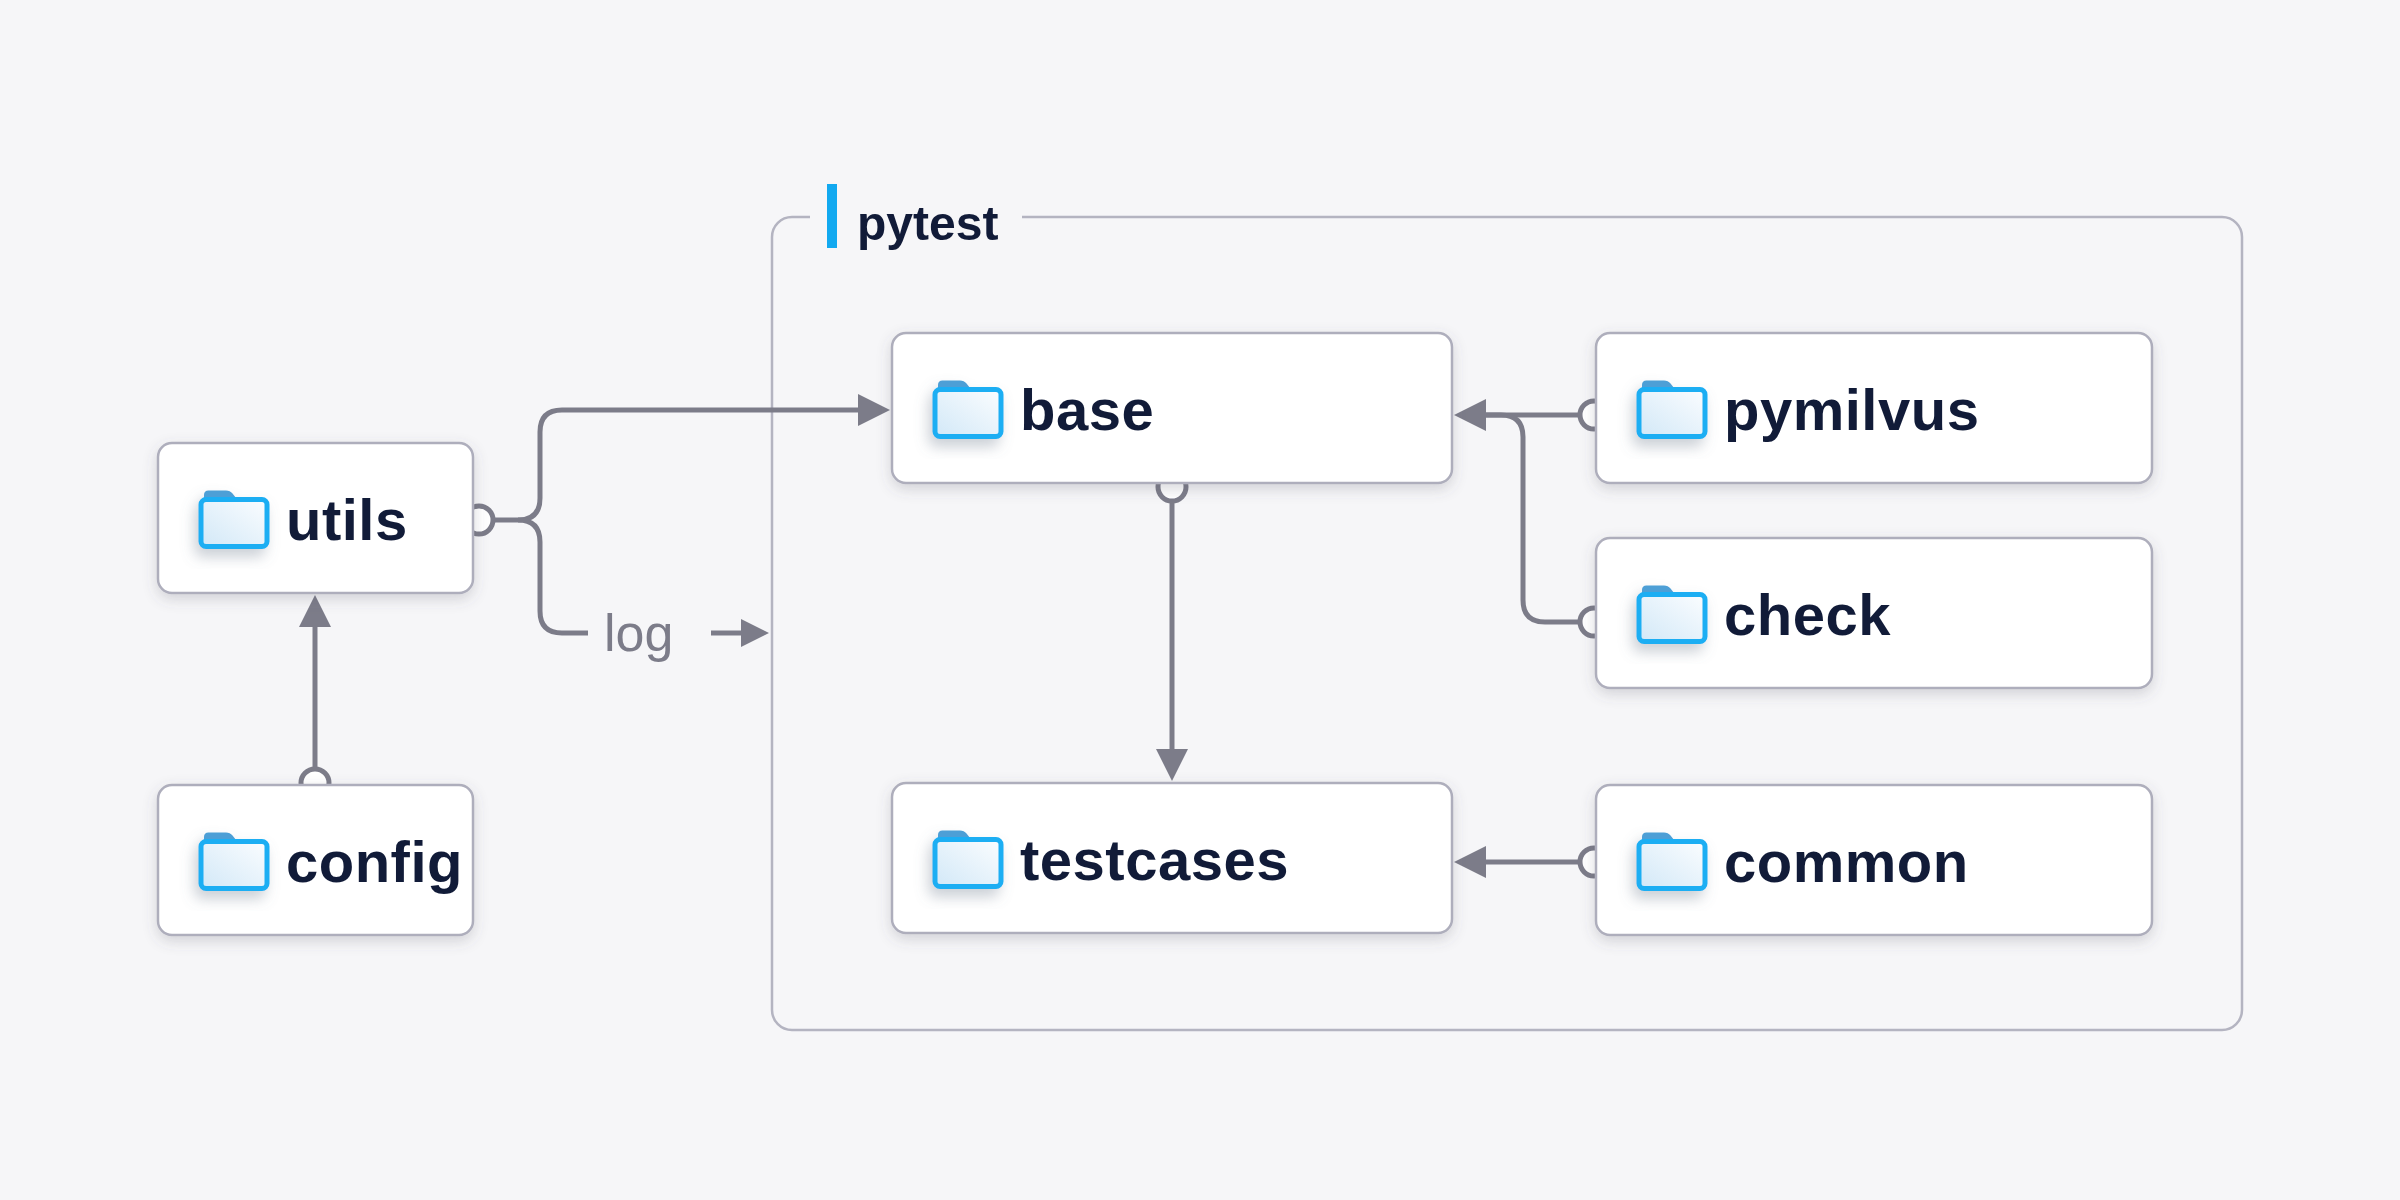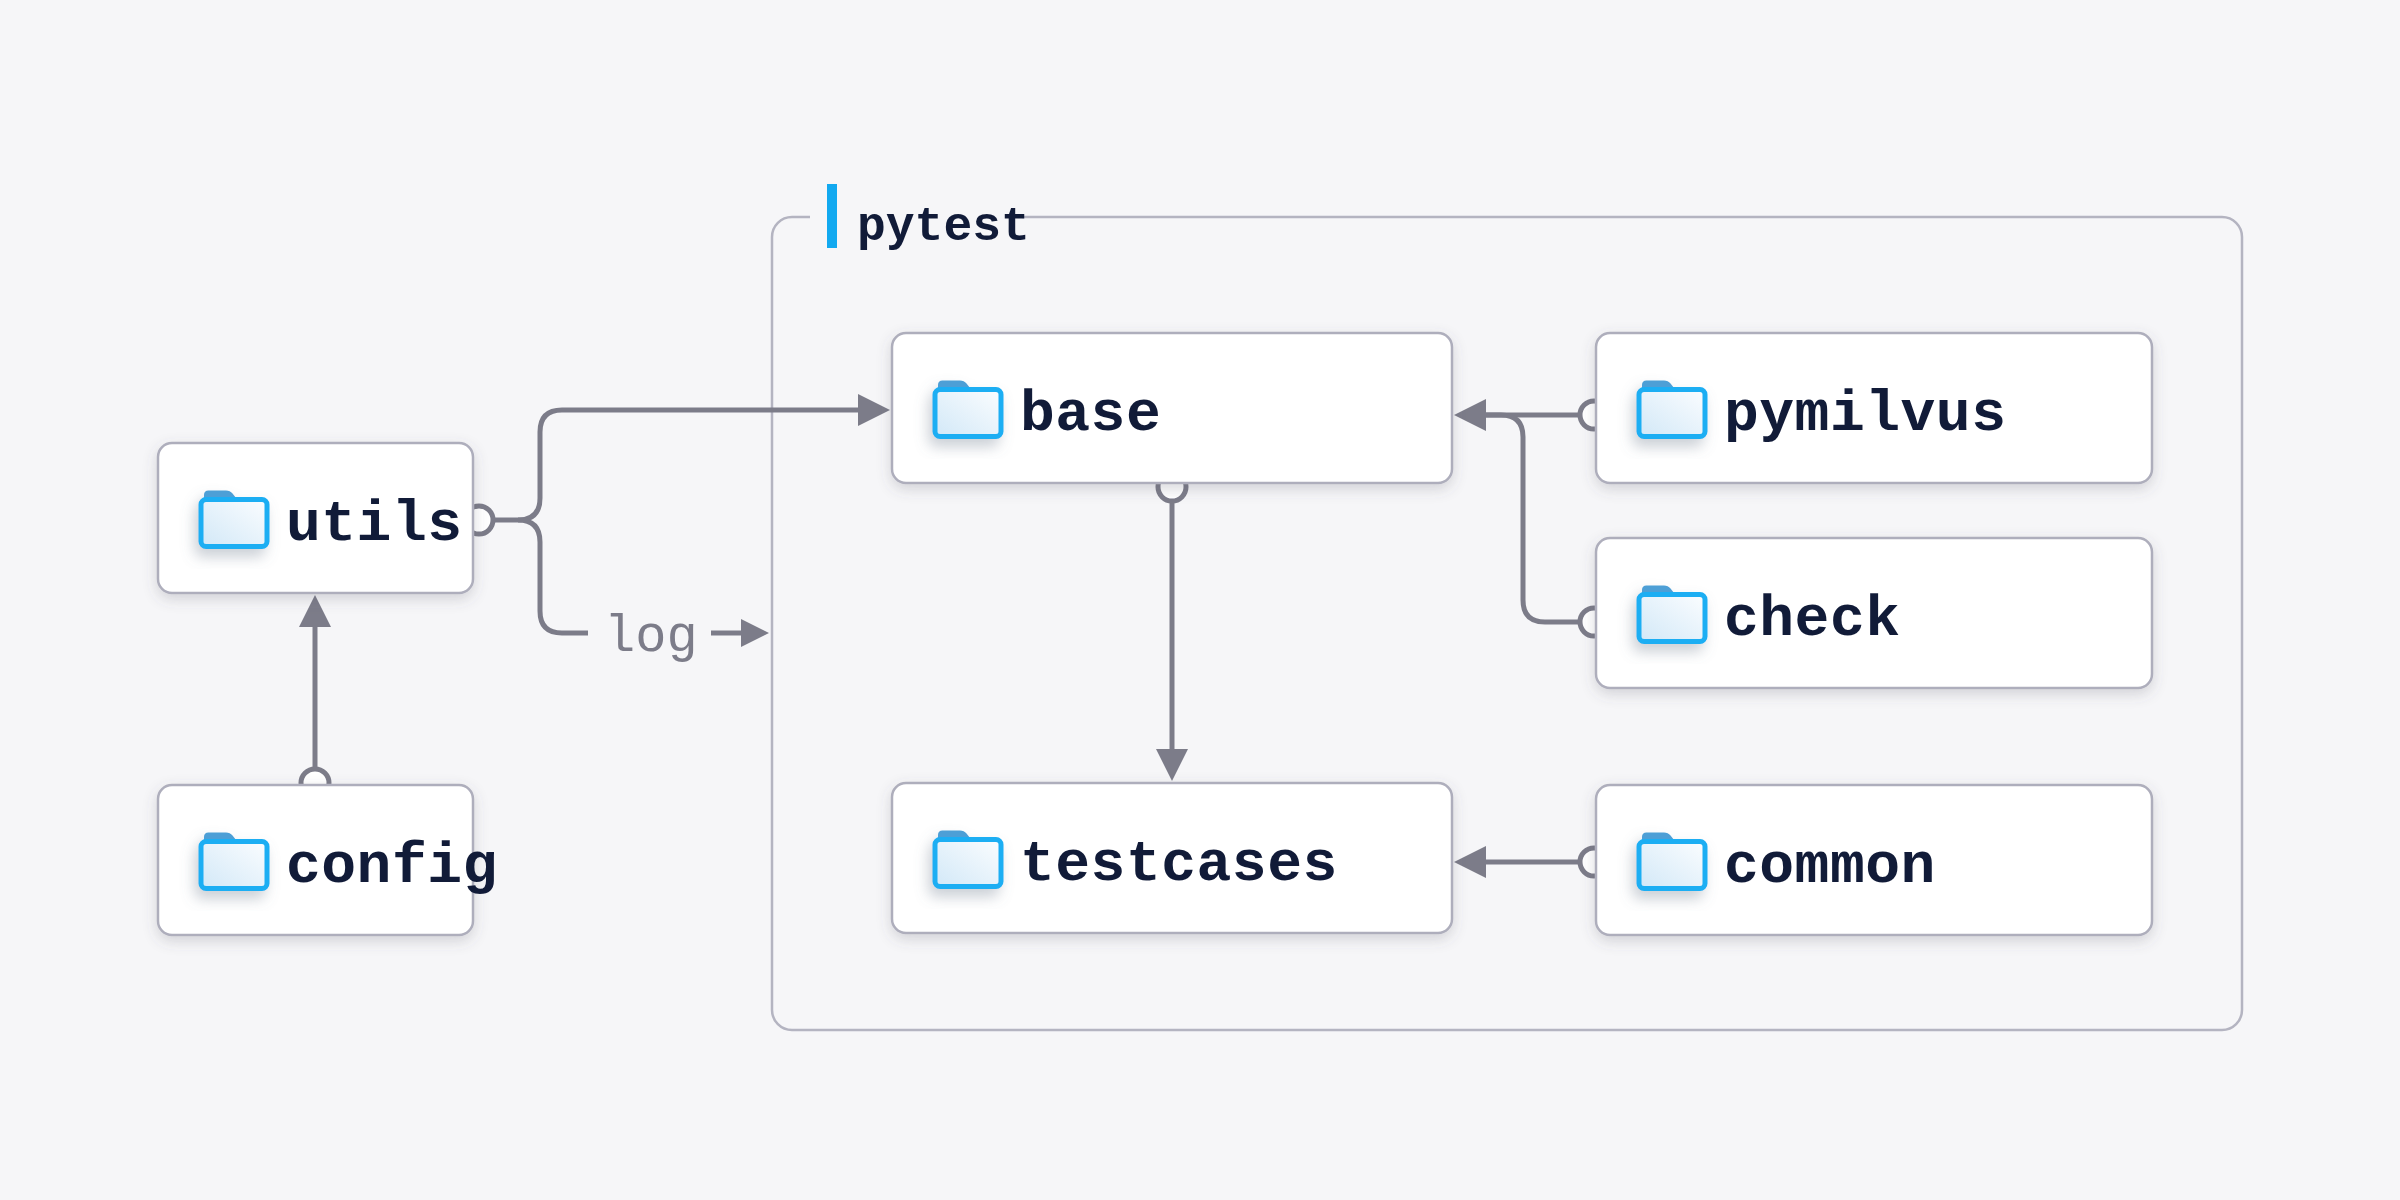--- a/index.html
+++ b/index.html
@@ -7,21 +7,20 @@
     padding: 0;
     background: #f6f6f8;
     font-family: "Liberation Sans", sans-serif;
   }
   .stage {
     position: relative;
     width: 2400px;
     height: 1200px;
     background: #f6f6f8;
     overflow: hidden;
-    font-family: Liberation Mono, monospace;
   }
   svg.diagram {
     display: block;
     width: 2400px;
     height: 1200px;
   }
   .node-rect {
     fill: #ffffff;
     stroke: #aeaebc;
     stroke-width: 2.5;

